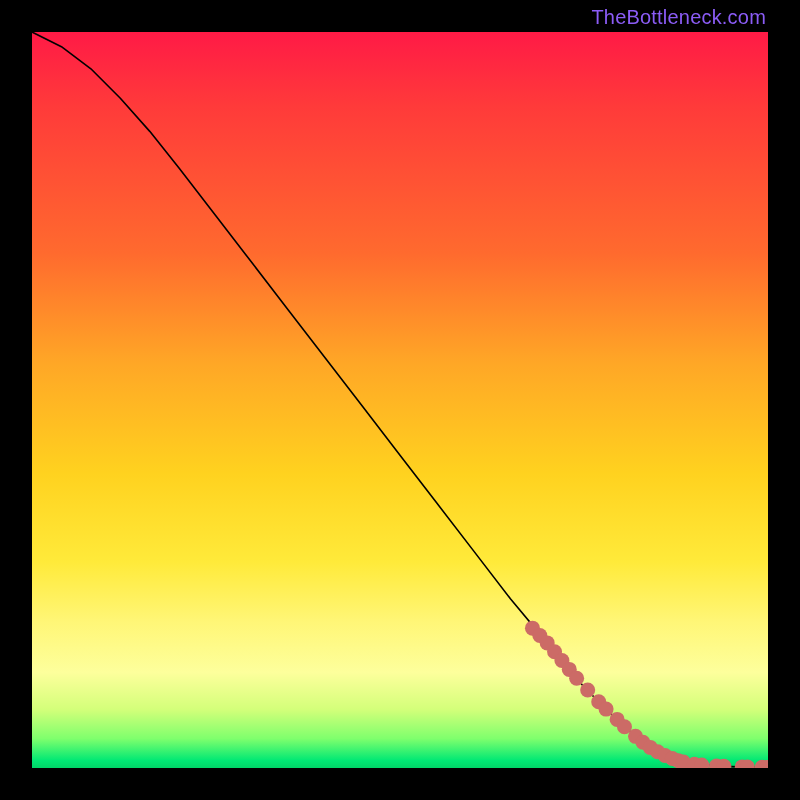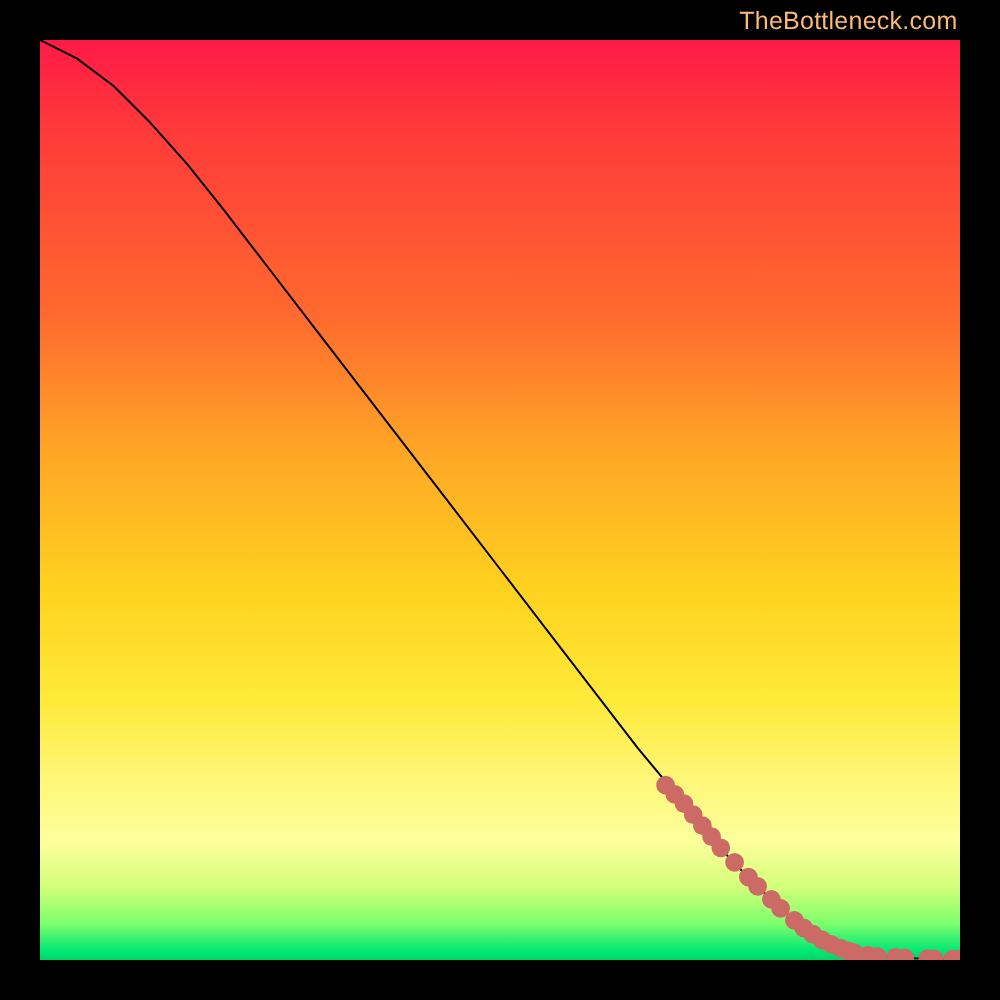--- a/index.html
+++ b/index.html
@@ -37,21 +37,21 @@
       #d4ff7a 92%,
       #7fff6d 96%,
       #00e874 99%,
       #00d668 100%
     );
   }
   .watermark {
     position: absolute;
     top: 6px;
     right: 34px;
-    color: #fdba74;
+    color: #8b5cf6;
     font-size: 20px;
     font-weight: 400;
     letter-spacing: 0.2px;
     user-select: none;
   }
   svg.curve {
     position: absolute;
     left: 0;
     top: 0;
     width: 736px;

